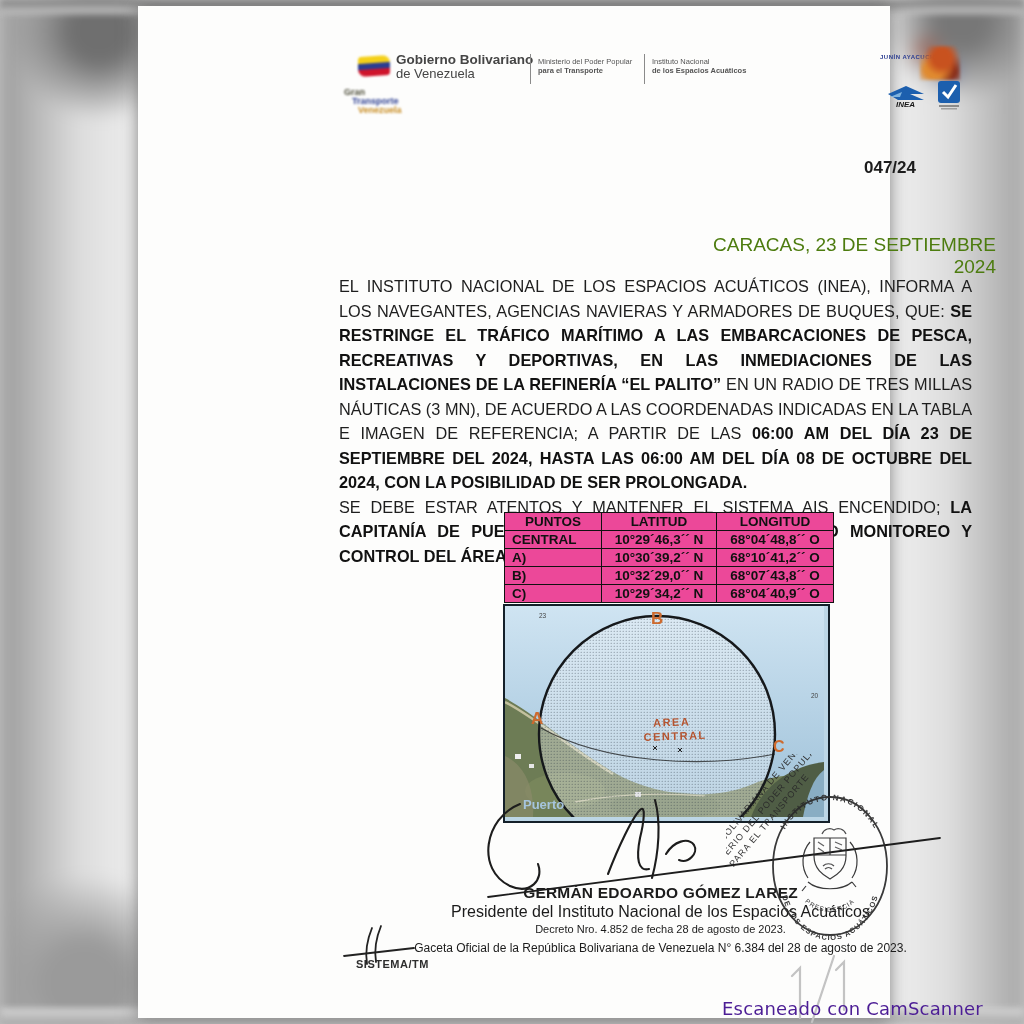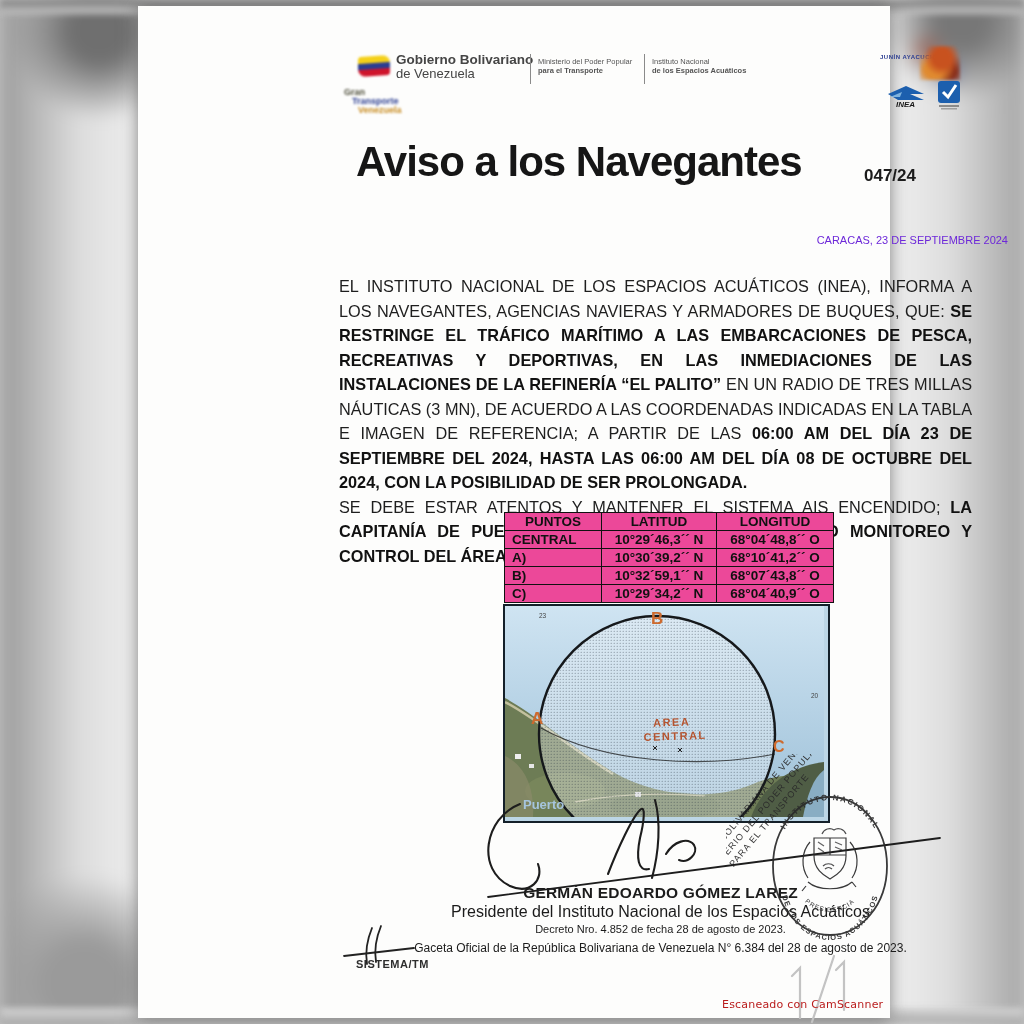--- a/index.html
+++ b/index.html
@@ -56,25 +56,25 @@
       radial-gradient(ellipse at 35% 70%, #e08a2f 0 25%, transparent 55%),
       radial-gradient(ellipse at 70% 75%, #8a2f1a 0 20%, transparent 50%);
     filter:blur(1.5px);}
   #inea-logo{left:748px;top:78px;width:44px;height:24px;}
   #check-logo{left:798px;top:74px;width:26px;height:30px;}
 
   
   #title{position:absolute;left:218px;top:132px;font-size:42px;font-weight:700;
     letter-spacing:-1px;color:#161616;}
   #title-number{position:absolute;left:726px;top:152px;font-size:17px;
-    font-weight:700;color:#1c1c1c;margin-top:8px;}
-
-  
-  #dateline{position:absolute;left:584px;top:228px;width:286px;text-align:right;
-    font-size:11px;color:#6d28d9;}
+    font-weight:700;color:#1c1c1c;}
+
+  
+  #dateline{position:absolute;left:572px;top:228px;width:286px;text-align:right;
+    font-size:19px;color:#4d7c0f;}
   #body-text{position:absolute;left:201px;top:268px;width:633px;
     font-size:16.3px;line-height:24.5px;text-align:justify;color:#1e1e1e;}
   #body-text p{margin:0;}
   #body-text b{color:#111;}
 
   
   #coord-table{position:absolute;left:366px;top:506px;border-collapse:collapse;
     font-size:13.5px;font-weight:700;color:#111;}
   #coord-table td,#coord-table th{border:1.6px solid #111;padding:0 5px;
     height:17px;background:#ec4899;}
@@ -95,22 +95,22 @@
   #sig-role{font-size:16px;font-weight:400;margin-top:1px;}
   #sig-decree{font-size:11px;margin-top:2px;}
   #sig-gazette{font-size:12px;margin-top:6px;}
   #stamp{position:absolute;left:588px;top:748px;z-index:5;opacity:.92;}
   #initials-block{position:absolute;left:198px;top:916px;z-index:3;}
   #initials-label{position:absolute;left:20px;top:36px;font-size:11px;
     font-weight:700;color:#2e2e2e;letter-spacing:.5px;}
 
   
   #pagemark{position:absolute;left:778px;top:948px;z-index:2;}
-  #watermark{position:absolute;left:722px;top:998px;font-size:11px;
-    color:#b91c1c;letter-spacing:.2px;z-index:6;font-family:"DejaVu Sans",sans-serif;}
+  #watermark{position:absolute;left:722px;top:998px;font-size:18px;
+    color:#4c1d95;letter-spacing:.2px;z-index:6;font-family:"DejaVu Sans",sans-serif;}
 </style>
 </head>
 <body>
 
 <div id="canvas">
   <div id="blur-left" class="blur-band"></div>
   <div id="blur-right" class="blur-band"></div>
   <div id="blur-top" class="blur-band"></div>
   <div id="blur-bottom" class="blur-band"></div>
 
@@ -153,21 +153,20 @@
     </div>
     <div id="check-logo" class="hdr">
       <svg width="26" height="30" viewBox="0 0 26 30">
         <rect x="2" y="1" width="22" height="22" rx="3" fill="#1c5fae"></rect>
         <path d="M7,12 L12,17 L20,5" stroke="#ffffff" stroke-width="3" fill="none"></path>
         <rect x="3" y="25" width="20" height="2" fill="#555" opacity=".6"></rect>
         <rect x="5" y="28" width="16" height="1.5" fill="#777" opacity=".6"></rect>
       </svg>
     </div>
 
-    <div id="title">Aviso a los Navegantes</div>
     <div id="title-number">047/24</div>
 
     <div id="dateline">CARACAS, 23 DE SEPTIEMBRE 2024</div>
 
     <div id="body-text">
       <p><span>EL INSTITUTO NACIONAL DE LOS ESPACIOS ACUÁTICOS (INEA), INFORMA A LOS NAVEGANTES, AGENCIAS NAVIERAS Y ARMADORES DE BUQUES, QUE: </span><b>SE RESTRINGE EL TRÁFICO MARÍTIMO A LAS EMBARCACIONES DE PESCA, RECREATIVAS Y DEPORTIVAS, EN LAS INMEDIACIONES DE LAS INSTALACIONES DE LA REFINERÍA “EL PALITO”</b><span> EN UN RADIO DE TRES MILLAS NÁUTICAS (3 MN), DE ACUERDO A LAS COORDENADAS INDICADAS EN LA TABLA E IMAGEN DE REFERENCIA; A PARTIR DE LAS </span><b>06:00 AM DEL DÍA 23 DE SEPTIEMBRE DEL 2024, HASTA LAS 06:00 AM DEL DÍA 08 DE OCTUBRE DEL 2024, CON LA POSIBILIDAD DE SER PROLONGADA.</b></p>
       <p><span>SE DEBE ESTAR ATENTOS Y MANTENER EL SISTEMA AIS ENCENDIDO; </span><b>LA CAPITANÍA DE PUERTO CABELLO MANTENDRÁ ESTRICTO MONITOREO Y CONTROL DEL ÁREA</b><span>.</span></p>
     </div>
 
     <table id="coord-table">
@@ -182,21 +181,21 @@
         <td class="c2">10°29´46,3´´ N</td>
         <td class="c3">68°04´48,8´´ O</td>
       </tr>
       <tr>
         <td class="c1">A)</td>
         <td class="c2">10°30´39,2´´ N</td>
         <td class="c3">68°10´41,2´´ O</td>
       </tr>
       <tr>
         <td class="c1">B)</td>
-        <td class="c2">10°32´59,1´´ N</td>
+        <td class="c2">10°32´29,0´´ N</td>
         <td class="c3">68°07´43,8´´ O</td>
       </tr>
       <tr>
         <td class="c1">C)</td>
         <td class="c2">10°29´34,2´´ N</td>
         <td class="c3">68°04´40,9´´ O</td>
       </tr>
     </tbody>
       </table>
 

